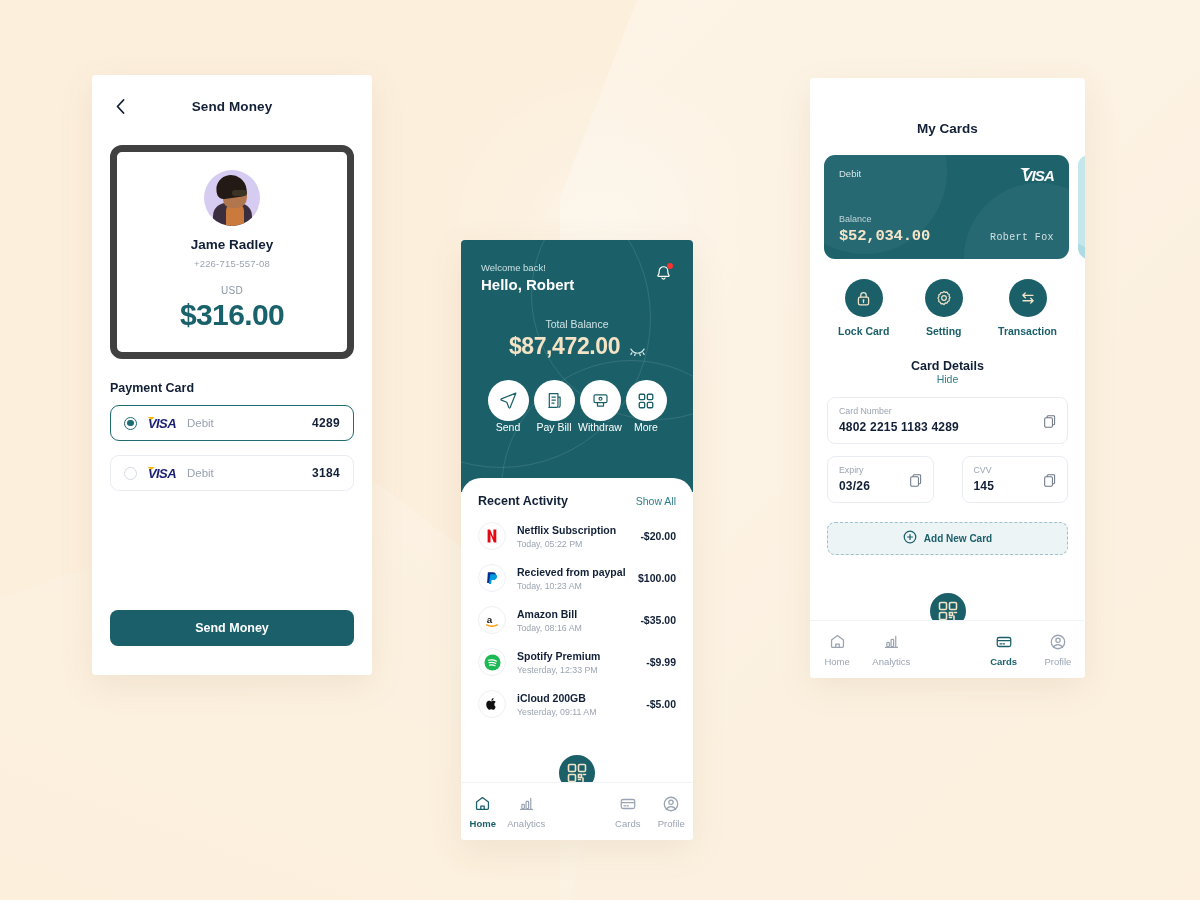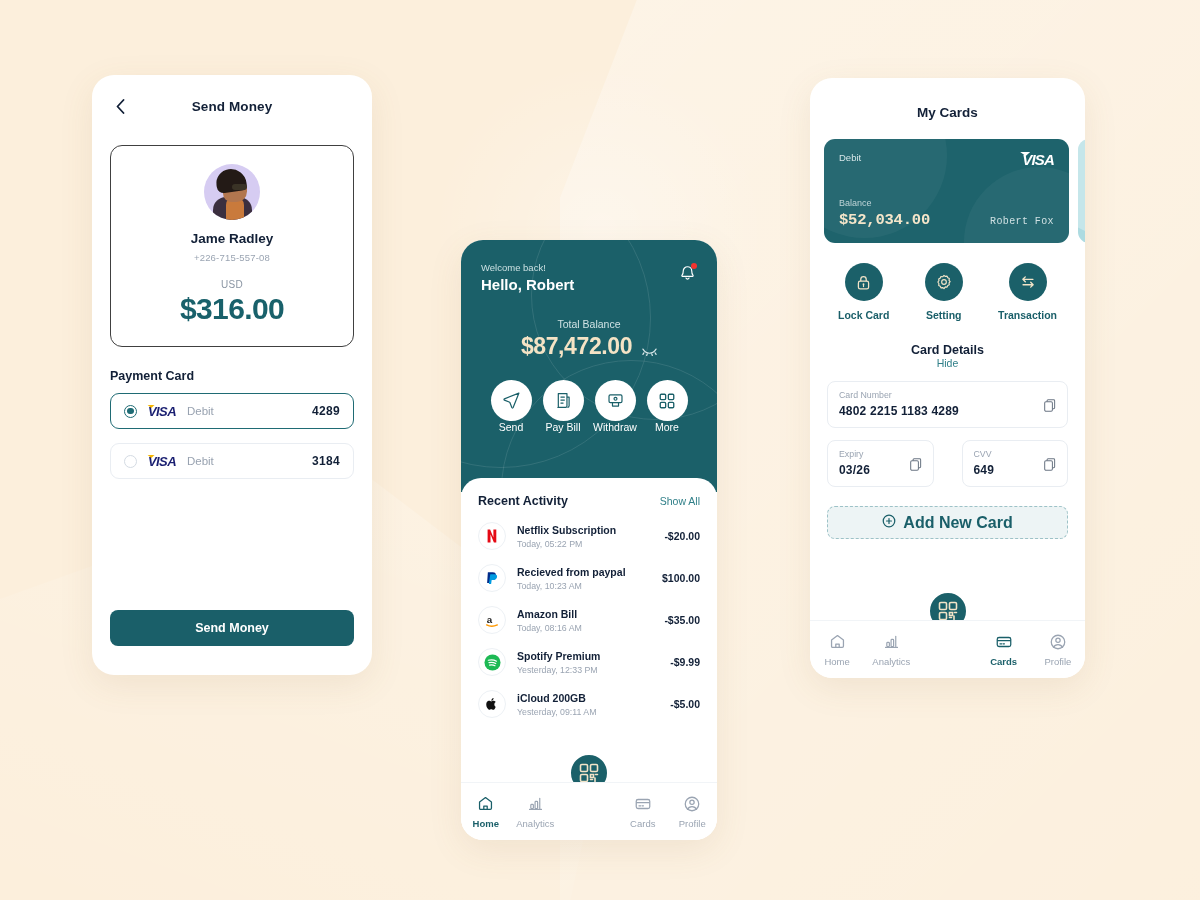--- a/index.html
+++ b/index.html
@@ -24,42 +24,42 @@
   .bg-blob-3 {
     left: 430px; top: 60px; width: 340px; height: 340px;
     border-radius: 50%;
     background: radial-gradient(circle, rgba(255,255,255,0.28), rgba(255,255,255,0) 70%);
   }
 
   
   .phone {
     position: absolute;
     background: #FFFFFF;
-    border-radius: 22px;
+    border-radius: 4px;
     box-shadow: 0 10px 34px rgba(140,110,60,0.10);
     overflow: hidden;
   }
 
   
   #phone-left { left: 92px; top: 75px; width: 280px; height: 600px; }
   .l-header {
     height: 62px; display: flex; align-items: center;
     padding: 0 18px; position: relative;
   }
   .back-arrow {
     width: 20px; height: 20px; display:flex; align-items:center; justify-content:center;
     cursor: pointer;
   }
   .back-arrow svg { display:block; }
   .l-title {
     position: absolute; left: 0; right: 0; text-align: center;
     font-size: 13.5px; font-weight: bold; color: #122037; letter-spacing: .1px;
   }
   .l-profile-card {
-    margin: 8px 18px 0; border: 1px solid #404040; border-radius: 12px;
+    margin: 8px 18px 0; border: 7px solid #404040; border-radius: 12px;
     padding: 18px 14px 20px; text-align: center; background: #fff;
   }
   .avatar {
     width: 56px; height: 56px; border-radius: 50%;
     background: #D6CCF2; margin: 0 auto 11px; position: relative; overflow: hidden;
   }
   .avatar .hair { position:absolute; left:12px; top:5px; width:30px; height:23px; border-radius:16px 18px 6px 8px; background:#231a16; transform: rotate(-8deg); }
   .avatar .face { position:absolute; left:19px; top:13px; width:24px; height:25px; border-radius:12px 13px 11px 9px; background:#b2764f; }
   .avatar .glass { position:absolute; left:28px; top:20px; width:15px; height:6px; border-radius:3px; background:#3a3326; }
   .avatar .body { position:absolute; left:9px; top:33px; width:39px; height:26px; border-radius:13px 13px 0 0; background:#3b2f3f; }
@@ -86,21 +86,21 @@
   .pay-type { font-size: 11.5px; color: #98A2B0; }
   .pay-last4 { margin-left: auto; font-size: 12px; font-weight: bold; color: #122037; letter-spacing: .3px; }
   .send-btn {
     position: absolute; left: 18px; right: 18px; bottom: 29px; height: 36px;
     background: #1A5F69; border-radius: 8px; color: #fff;
     font-size: 12.5px; font-weight: bold; display:flex; align-items:center; justify-content:center;
     border: none; cursor: pointer; font-family: inherit;
   }
 
   
-  #phone-mid { left: 461px; top: 240px; width: 256px; height: 600px; background:#FFFFFF; }
+  #phone-mid { left: 461px; top: 240px; width: 232px; height: 600px; background:#FFFFFF; }
   .m-header {
     background: #1B6069; height: 252px; padding: 22px 20px 0; position: relative; overflow: hidden;
   }
   .m-header .ring { position:absolute; border:1px solid rgba(255,255,255,0.11); border-radius:50%; }
   .ring-a { width: 300px; height: 300px; left: -110px; top: -72px; }
   .ring-b { width: 250px; height: 250px; left: 70px; top: -70px; }
   .ring-c { width: 260px; height: 260px; left: 40px; top: 120px; }
   .m-welcome { font-size: 9.5px; color: #CBE0E2; position: relative; }
   .m-hello { font-size: 15px; font-weight: bold; color: #fff; margin-top: 3px; position: relative; }
   .bell {
@@ -148,21 +148,21 @@
   .qr-fab {
     position:absolute; left:50%; transform: translateX(-50%);
     width: 46px; height: 46px; border-radius:50%; background:#1B6069;
     border: 5px solid #fff; display:flex; align-items:center; justify-content:center; cursor:pointer;
   }
   #phone-mid .qr-fab { bottom: 44px; }
   #phone-right .qr-fab { bottom: 44px; }
 
   
   #phone-right { left: 810px; top: 78px; width: 275px; height: 600px; }
-  .r-title { text-align:center; font-size: 13.5px; font-weight:bold; color:#122037; padding-top: 27px; }
+  .r-title { text-align:center; font-size: 13.5px; font-weight:bold; color:#122037; padding-top: 43px; }
   .cards-strip { position: relative; margin-top: 19px; height: 104px; }
   .bankcard {
     position:absolute; width: 245px; height: 104px; border-radius: 11px;
     padding: 13px 15px; overflow:hidden;
   }
   .bankcard .blob { position:absolute; border-radius:50%; }
   .card-primary { left: 14px; background: #1E636C; }
   .card-primary .b1 { width: 165px; height:165px; left: -42px; top:-66px; background: rgba(255,255,255,0.045); }
   .card-primary .b2 { width: 150px; height:150px; left: 140px; top:28px; background: rgba(255,255,255,0.045); }
   .card-secondary { left: 268px; background: #ADDBE1; }
@@ -196,21 +196,21 @@
   .field-label { font-size: 8.8px; color:#9AA4B2; }
   .field-value { font-size: 12px; font-weight:bold; color:#122037; margin-top: 4px; letter-spacing:.2px; }
   .copy-ico { position:absolute; right: 11px; bottom: 11px; cursor:pointer; }
   .fields-row { display:flex; gap: 28px; margin: 12px 17px 0; }
   .fields-row .field { flex: 1; }
   .add-card {
     margin: 19px 17px 0; height: 33px; border-radius: 8px; background:#EDF4F5;
     border: 1.4px dashed #9DC2C7; display:flex; align-items:center; justify-content:center; gap:7px;
     cursor:pointer;
   }
-  .add-card .lbl { font-size: 16px; font-weight:bold; color:#1A5F69; }
+  .add-card .lbl { font-size: 10px; font-weight:bold; color:#1A5F69; }
 </style>
 </head>
 <body>
 
 <div class="bg-deco bg-blob-1"></div>
 <div class="bg-deco bg-blob-2"></div>
 <div class="bg-deco bg-blob-3"></div>
 
 <div class="phone" id="phone-left">
   <div class="l-header">
@@ -536,21 +536,21 @@
       <div class="field-value">03/26</div>
       <div class="copy-ico">
         <svg width="12" height="13" viewBox="0 0 14 15" fill="none">
             <rect x="0.8" y="3.2" width="9" height="11" rx="1.5" stroke="#6B7684" stroke-width="1.2"></rect>
             <path d="M3.6 3.2V1.9c0-.6.5-1.1 1.1-1.1h6.6c.6 0 1.1.5 1.1 1.1v8.2c0 .6-.5 1.1-1.1 1.1H9.8" stroke="#6B7684" stroke-width="1.2"></path>
           </svg>
       </div>
     </div>
     <div class="field">
       <div class="field-label">CVV</div>
-      <div class="field-value">649</div>
+      <div class="field-value">145</div>
       <div class="copy-ico">
         <svg width="12" height="13" viewBox="0 0 14 15" fill="none">
             <rect x="0.8" y="3.2" width="9" height="11" rx="1.5" stroke="#6B7684" stroke-width="1.2"></rect>
             <path d="M3.6 3.2V1.9c0-.6.5-1.1 1.1-1.1h6.6c.6 0 1.1.5 1.1 1.1v8.2c0 .6-.5 1.1-1.1 1.1H9.8" stroke="#6B7684" stroke-width="1.2"></path>
           </svg>
       </div>
     </div>
   </div>
 
   <div class="add-card">

